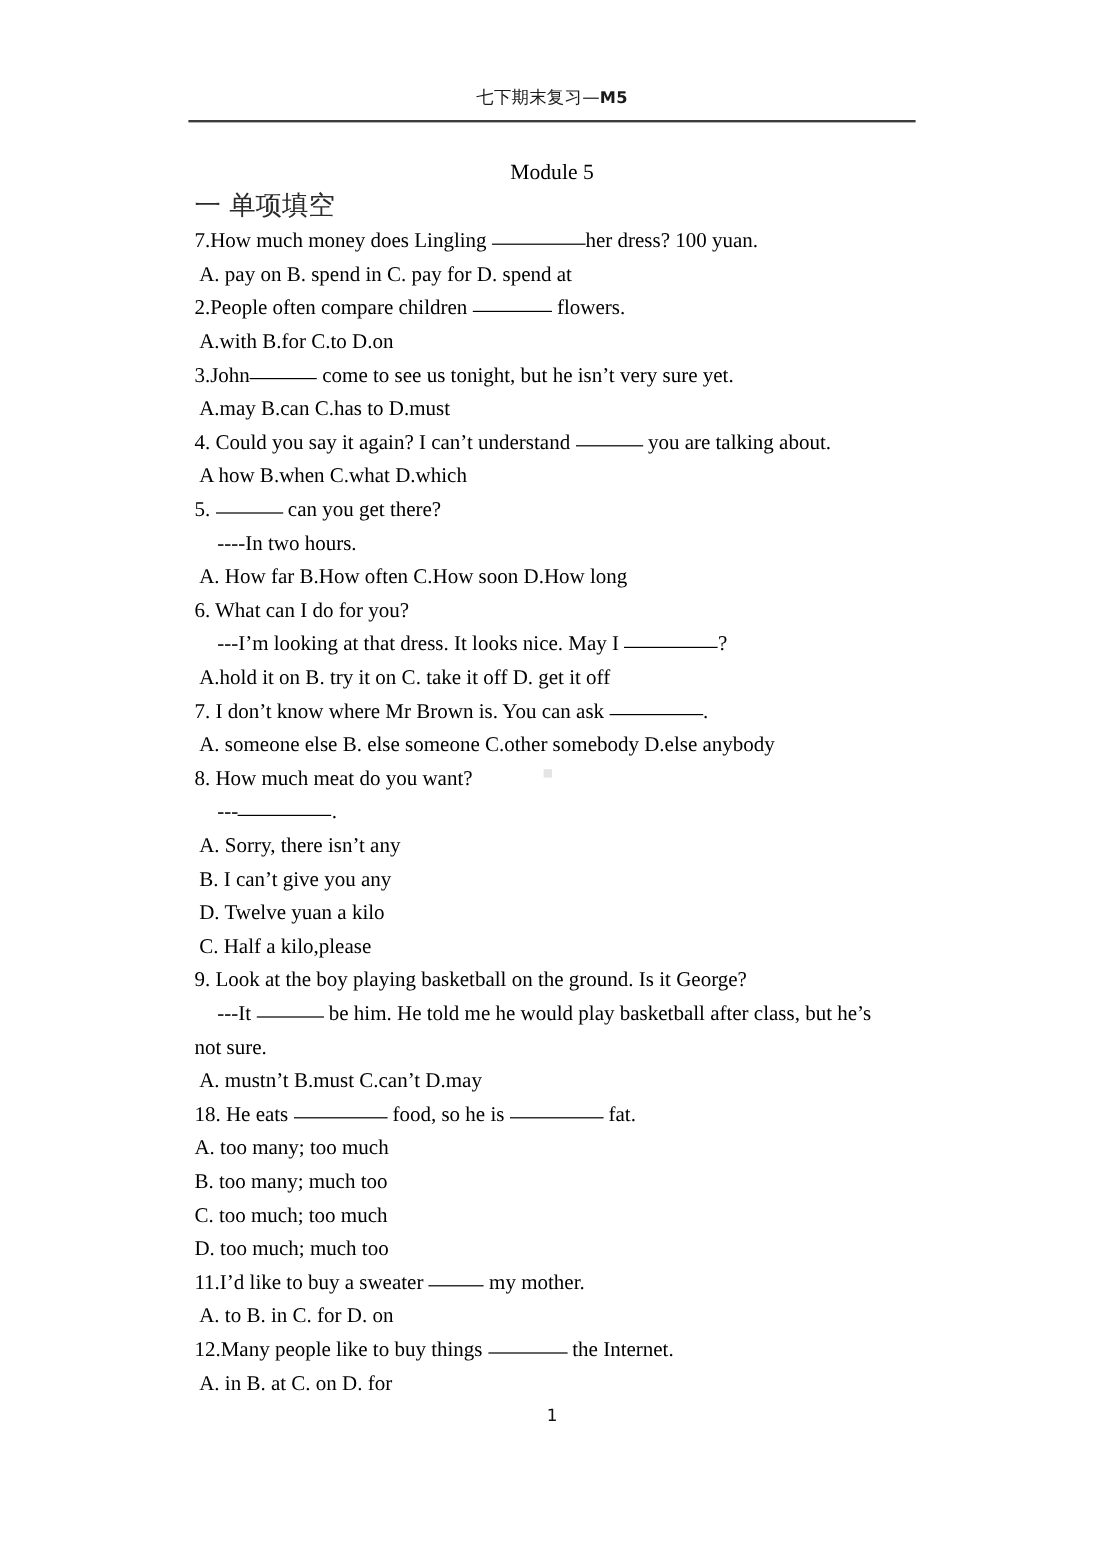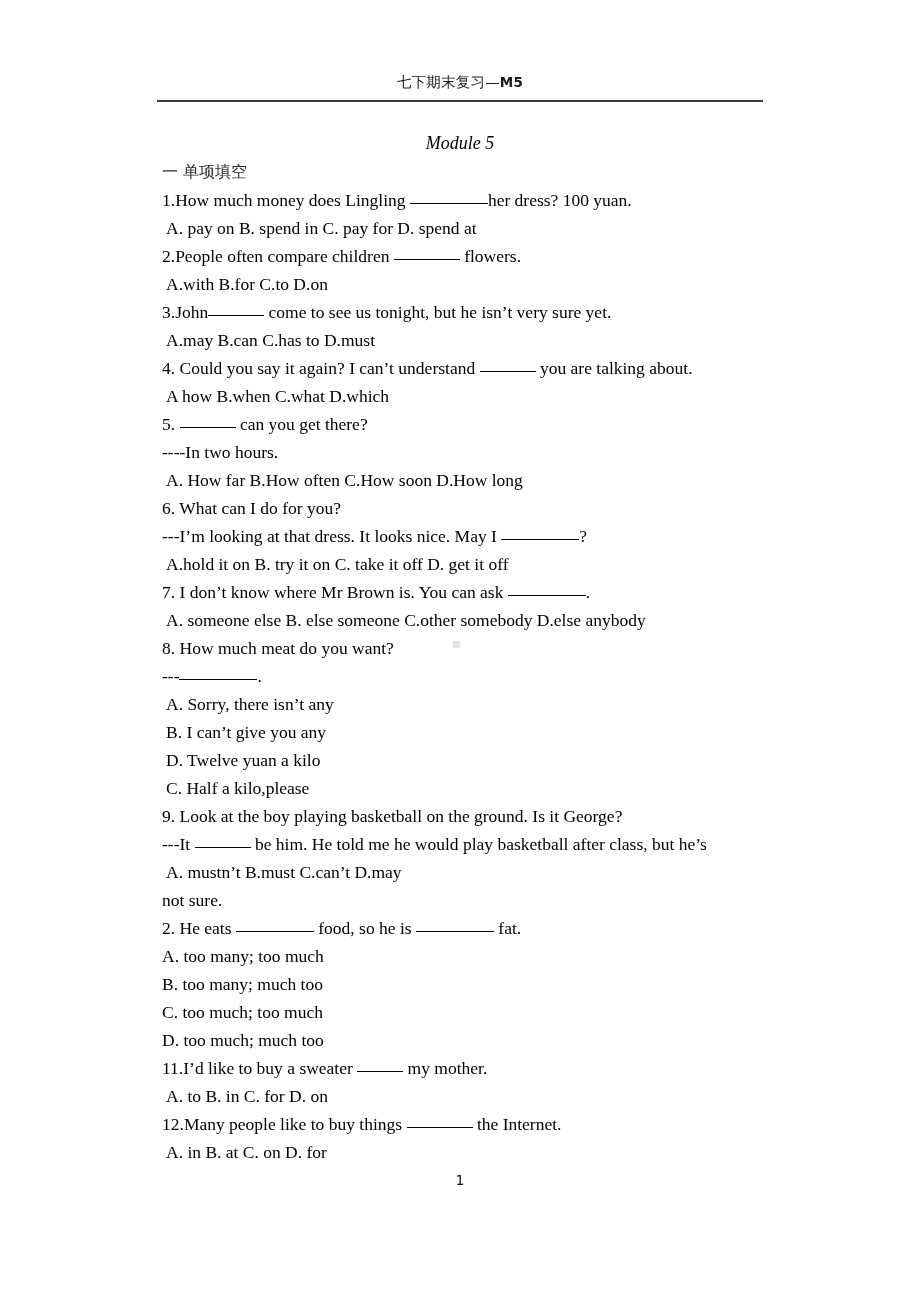--- a/index.html
+++ b/index.html
@@ -56,52 +56,52 @@
 
   
   .doc-title {
     position: absolute;
     left: 157px;
     top: 131px;
     width: 606px;
     text-align: center;
     font-size: 18px;
     line-height: 24px;
-    font-style: italic;
   }
 
   .content {
     position: absolute;
     left: 162px;
     top: 158px;
     width: 620px;
   }
 
   .section-heading {
     font-family: "DejaVu Sans", "Liberation Sans", sans-serif;
-    font-size: 16px;
+    font-size: 22px;
     line-height: 28px;
     color: #2b2b2b;
     white-space: nowrap;
   }
 
   .line {
     font-size: 17.5px;
     line-height: 28px;
     white-space: nowrap;
   }
   .line.stem {
     margin-left: 0;
   }
   .line.opts {
     margin-left: 4px;
   }
   .line.opts-deep {
   }
   .line.reply {
+    margin-left: 19px;
   }
 
   
   .blank {
     display: inline-block;
     border-bottom: 1.4px solid #000;
     vertical-align: 2px;
     height: 13px;
   }
   .b-sm  { width: 46px; }
@@ -140,21 +140,21 @@
     <div class="header-title"><span class="cn">七下期末复习</span><span class="cn">—</span><span class="mod">M5</span></div>
   </div>
   <div class="header-rule"></div>
 
   <div class="doc-title">Module 5</div>
 
   <div class="content">
 
     <div class="section-heading">一  单项填空</div>
 
-    <div class="line stem"><span>1.How much money does Lingling </span><span class="blank b-xl"></span><span>her dress? 100 yuan.</span></div>
+    <div class="line stem"><span>7.How much money does Lingling </span><span class="blank b-xl"></span><span>her dress? 100 yuan.</span></div>
     <div class="line opts">A. pay on   B. spend in   C. pay for   D. spend at</div>
 
     <div class="line stem"><span>2.People often compare children </span><span class="blank b-lg"></span><span> flowers.</span></div>
     <div class="line opts">A.with   B.for     C.to      D.on</div>
 
     <div class="line stem"><span>3.John</span><span class="blank b-md"></span><span> come to see us tonight, but he isn’t very sure yet.</span></div>
     <div class="line opts">A.may     B.can     C.has to    D.must</div>
 
     <div class="line stem"><span>4. Could you say it again? I can’t understand </span><span class="blank b-md"></span><span> you are talking about.</span></div>
     <div class="line opts">A how   B.when   C.what   D.which</div>
@@ -172,24 +172,24 @@
 
     <div class="line stem">8. How much meat do you want?</div>
     <div class="line reply"><span>---</span><span class="blank b-xl"></span><span>.</span></div>
     <div class="line opts">A. Sorry, there isn’t any</div>
     <div class="line opts">B. I can’t give you any</div>
     <div class="line opts">D. Twelve yuan a kilo</div>
     <div class="line opts">C. Half a kilo,please</div>
 
     <div class="line stem">9. Look at the boy playing basketball on the ground. Is it George?</div>
     <div class="line reply"><span>---It </span><span class="blank b-md"></span><span> be him. He told me he would play basketball after class, but he’s</span></div>
+    <div class="line stem">not sure.</div>
     <div class="line opts">A. mustn’t   B.must   C.can’t   D.may</div>
-    <div class="line stem">not sure.</div>
-
-    <div class="line stem"><span>2. He eats </span><span class="blank b-xl"></span><span> food, so he is </span><span class="blank b-xl"></span><span> fat.</span></div>
+
+    <div class="line stem"><span>18. He eats </span><span class="blank b-xl"></span><span> food, so he is </span><span class="blank b-xl"></span><span> fat.</span></div>
     <div class="line opts-deep">A. too many; too much</div>
     <div class="line opts-deep">B. too many; much too</div>
     <div class="line opts-deep">C. too much; too much</div>
     <div class="line opts-deep">D. too much; much too</div>
 
     <div class="line stem"><span>11.I’d like to buy a sweater </span><span class="blank b-sm"></span><span> my mother.</span></div>
     <div class="line opts">A. to     B. in    C. for     D. on</div>
 
     <div class="line stem"><span>12.Many people like to buy things </span><span class="blank b-lg"></span><span> the Internet.</span></div>
     <div class="line opts">A. in      B. at      C. on     D. for</div>

